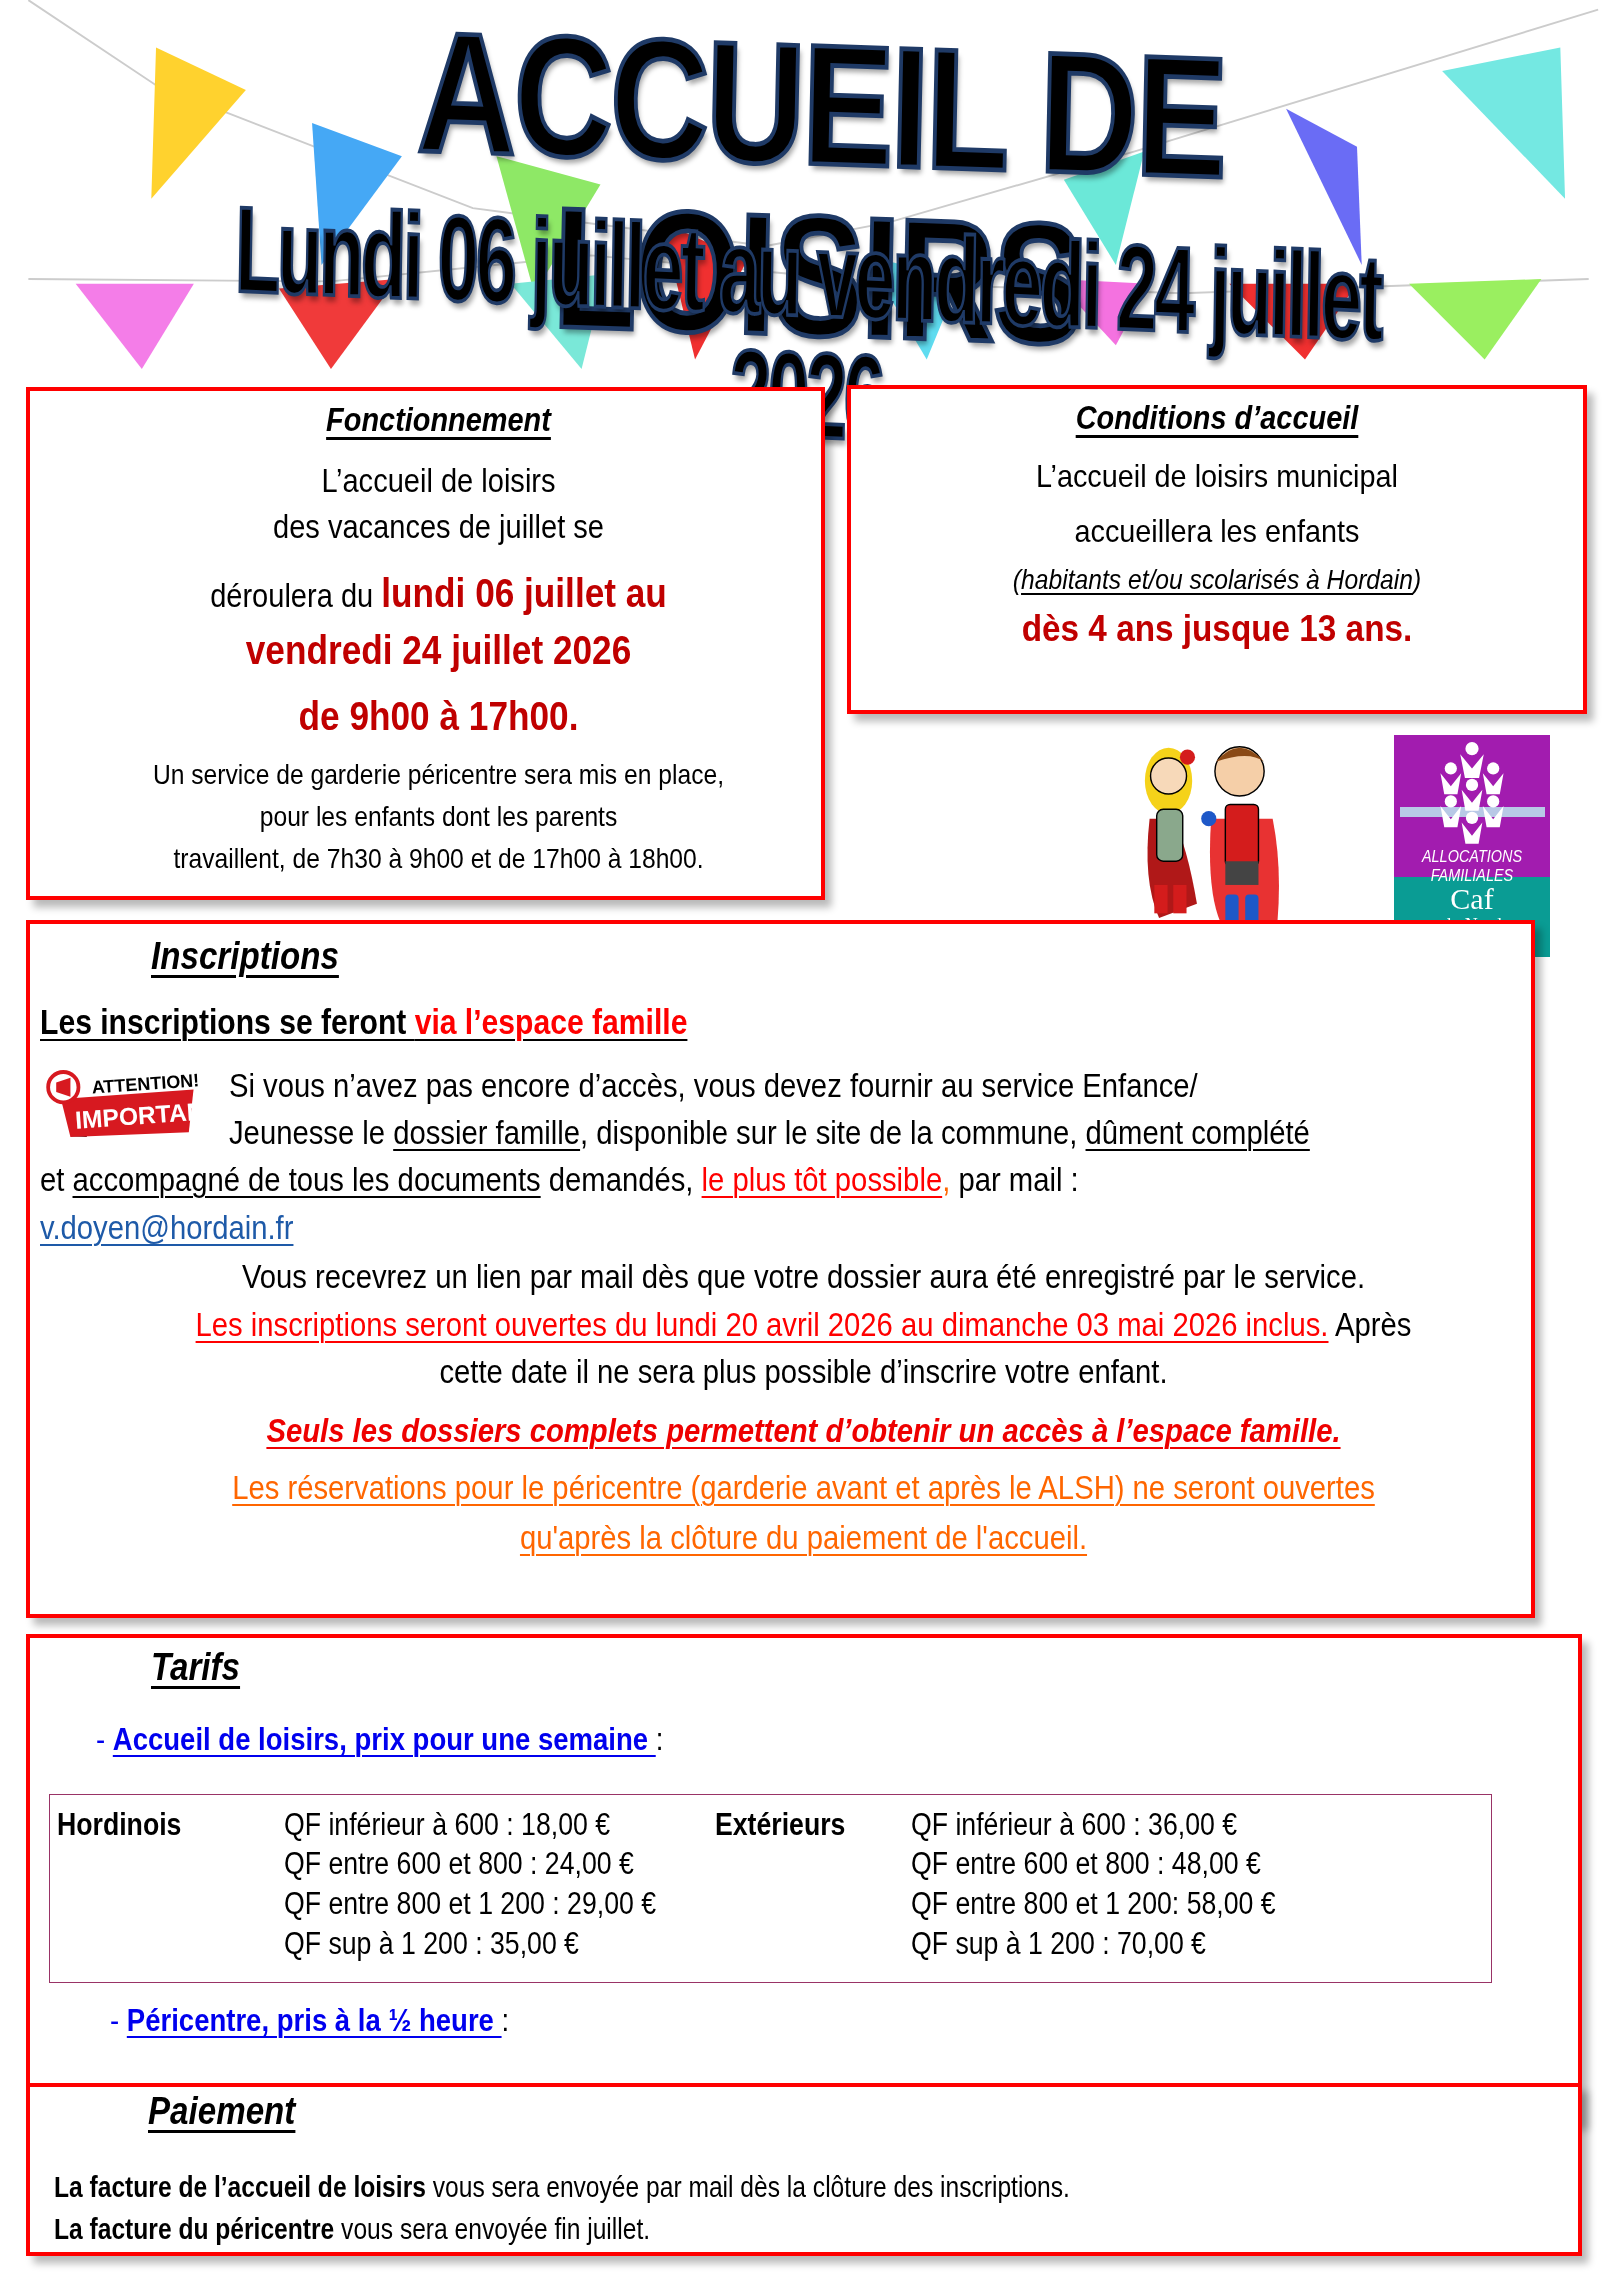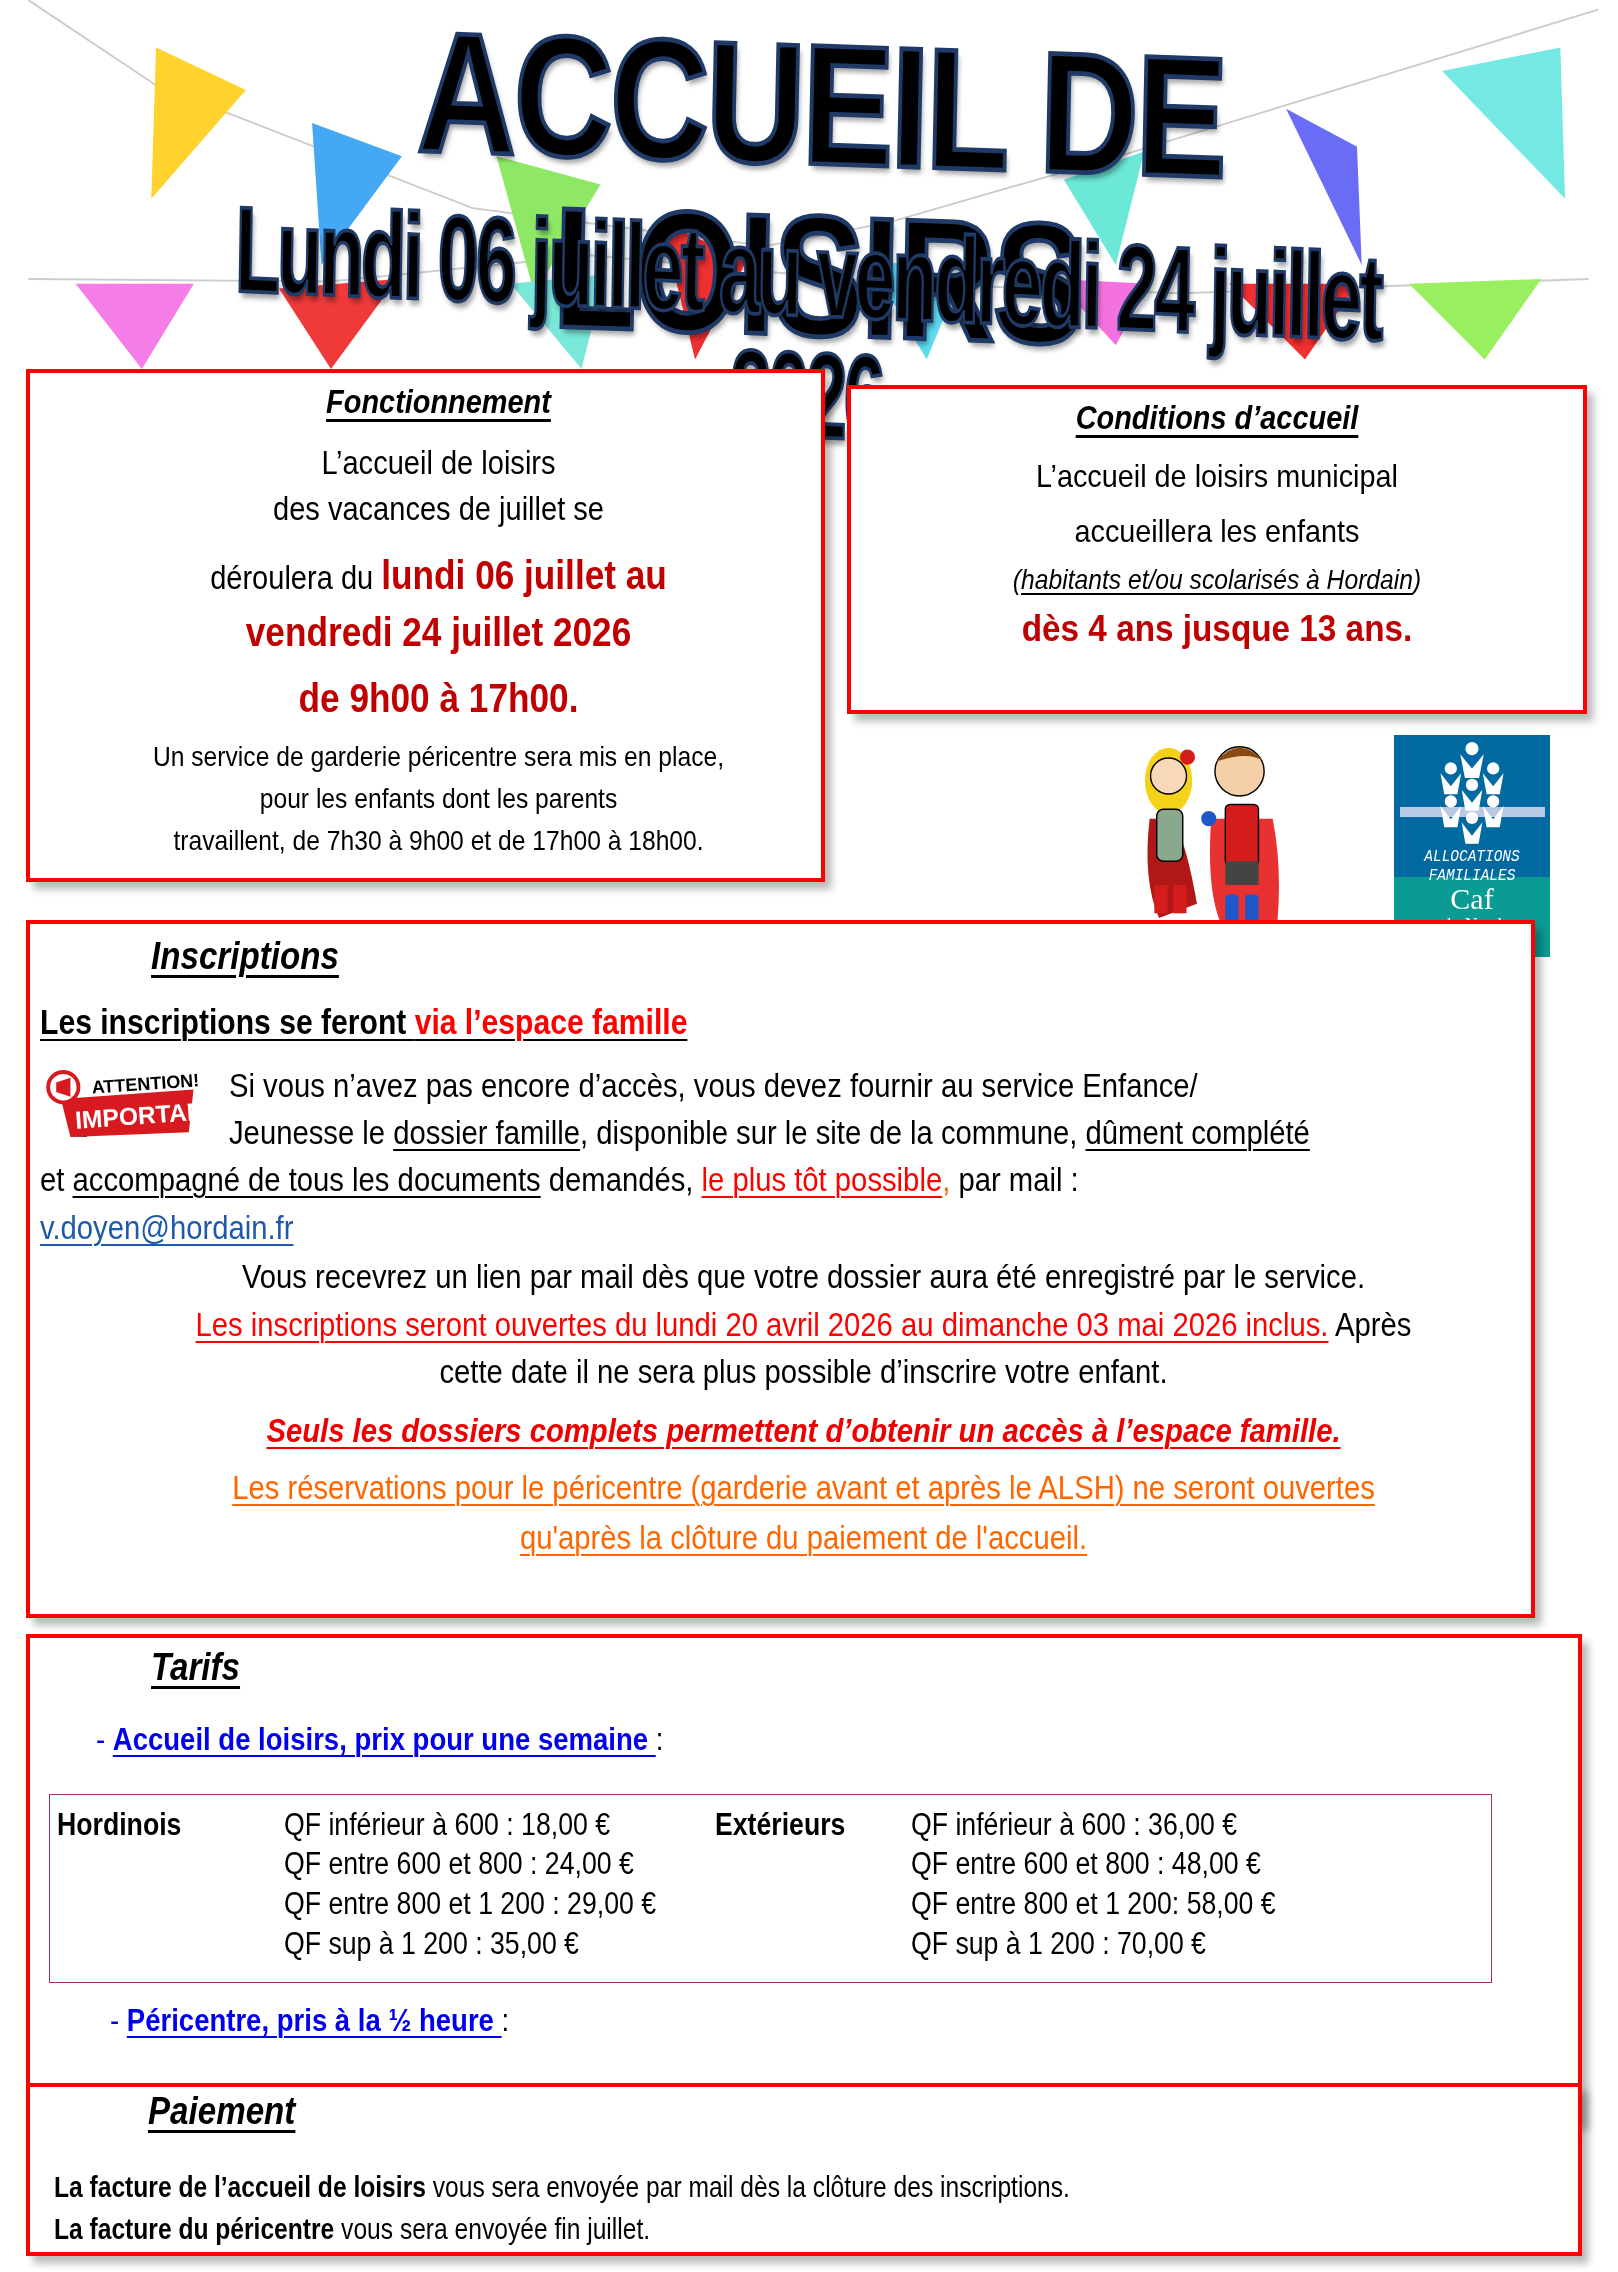--- a/index.html
+++ b/index.html
@@ -29,38 +29,38 @@
     position: absolute; border: 4.7px solid #ff0000; background: #fff;
     box-shadow: 6.6px 7.6px 7.6px rgba(0,0,0,0.28);
   }
   .box-title {
     font-weight: bold; font-style: italic; text-decoration: underline;
     text-decoration-thickness: 2.8px; text-underline-offset: 5.7px;
     font-size: 34px; transform: scaleX(0.85); transform-origin: left center;
   }
 
   
-  #box-fonct { left: 26px; top: 369px; width: 799px; height: 513px; padding-left: 26px; }
+  #box-fonct { left: 26px; top: 387px; width: 799px; height: 513px; padding-left: 26px; }
   #box-fonct .box-title { display: block; text-align: center; transform-origin: center; margin-top: 8.5px; }
   .f-line { text-align: center; font-size: 33px; line-height: 1.42; transform: scaleX(0.88); }
   .f-red { color: #c00000; font-weight: bold; font-size: 40px; }
   .f-small { font-size: 28px; line-height: 1.5; }
 
   
   #box-cond { left: 847px; top: 385px; width: 740px; height: 329px; }
   #box-cond .box-title { display: block; text-align: center; transform-origin: center; margin-top: 8.5px; }
   .c-line { text-align: center; font-size: 32px; transform: scaleX(0.9); }
   .c-italic { font-style: italic; font-size: 27.4px; }
   .c-italic u { text-decoration-thickness: 1.9px; text-underline-offset: 3.8px; }
   .c-red { color: #c00000; font-weight: bold; font-size: 37px; }
 
   
   .kids { position: absolute; left: 1140px; top: 724px; width: 147px; height: 213px; }
   .caf { position: absolute; left: 1394px; top: 735px; width: 156px; height: 222px; }
-  .caf-top { width: 100%; height: 142px; background: #0369a1; position: relative; font-family: Liberation Mono, monospace; }
+  .caf-top { width: 100%; height: 142px; background: #a21caf; position: relative; }
   .caf-band { position: absolute; left: 5.7px; top: 72px; width: 145px; height: 9.5px; background: #b8c9e6; }
   .caf-label { position: absolute; left: 0; top: 113px; width: 100%; text-align: center; color: #fff;
     font-style: italic; font-size: 17px; line-height: 1.1; transform: scaleX(0.85); }
   .caf-bottom { width: 100%; height: 80px; background: #0a9c94; color: #fff; text-align: center;
     font-family: "Liberation Serif", serif; }
   .caf-name { font-size: 30px; padding-top: 6.6px; line-height: 1; }
   .caf-region { font-size: 18px; line-height: 1.3; }
 
   
   #box-insc { left: 26px; top: 920px; width: 1509px; height: 698px; }

